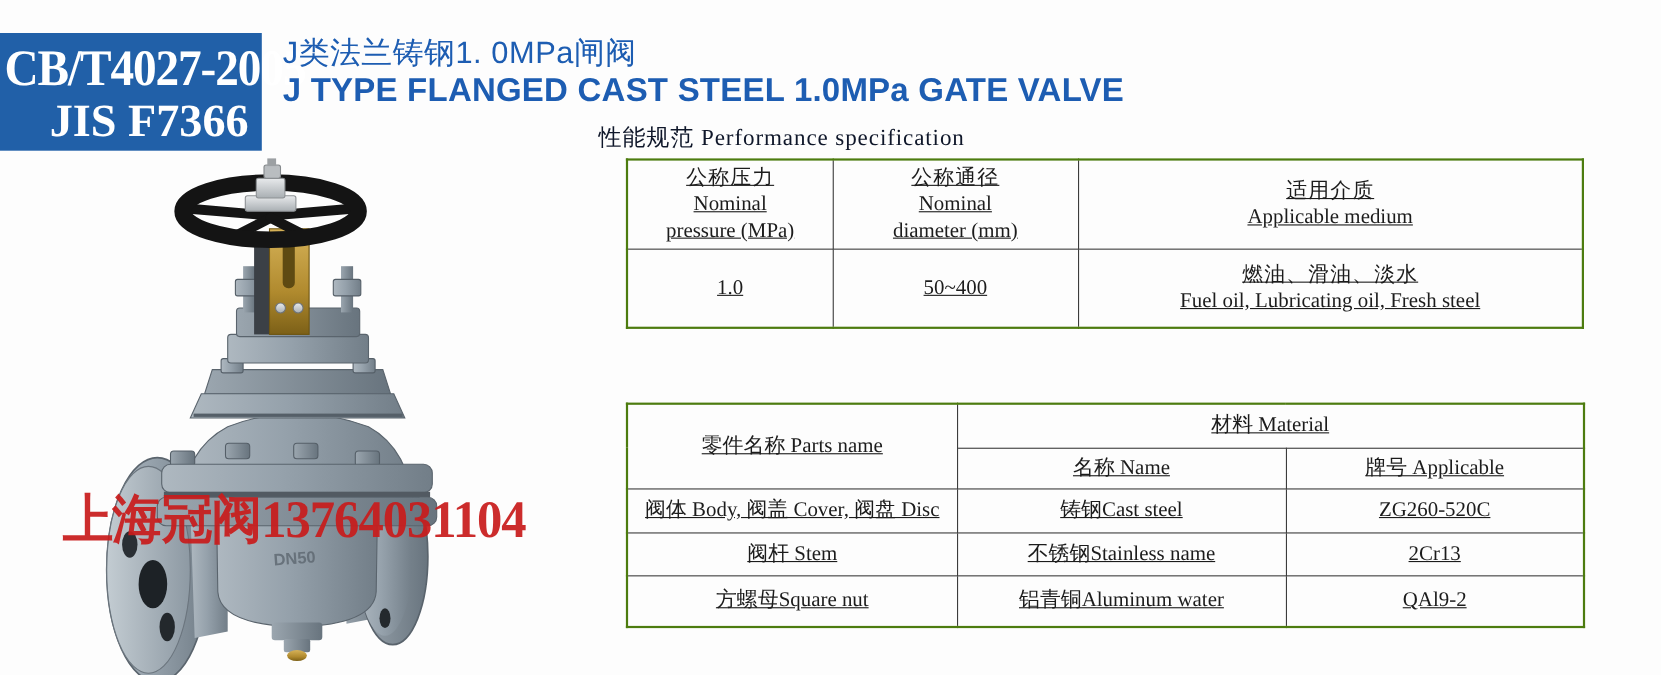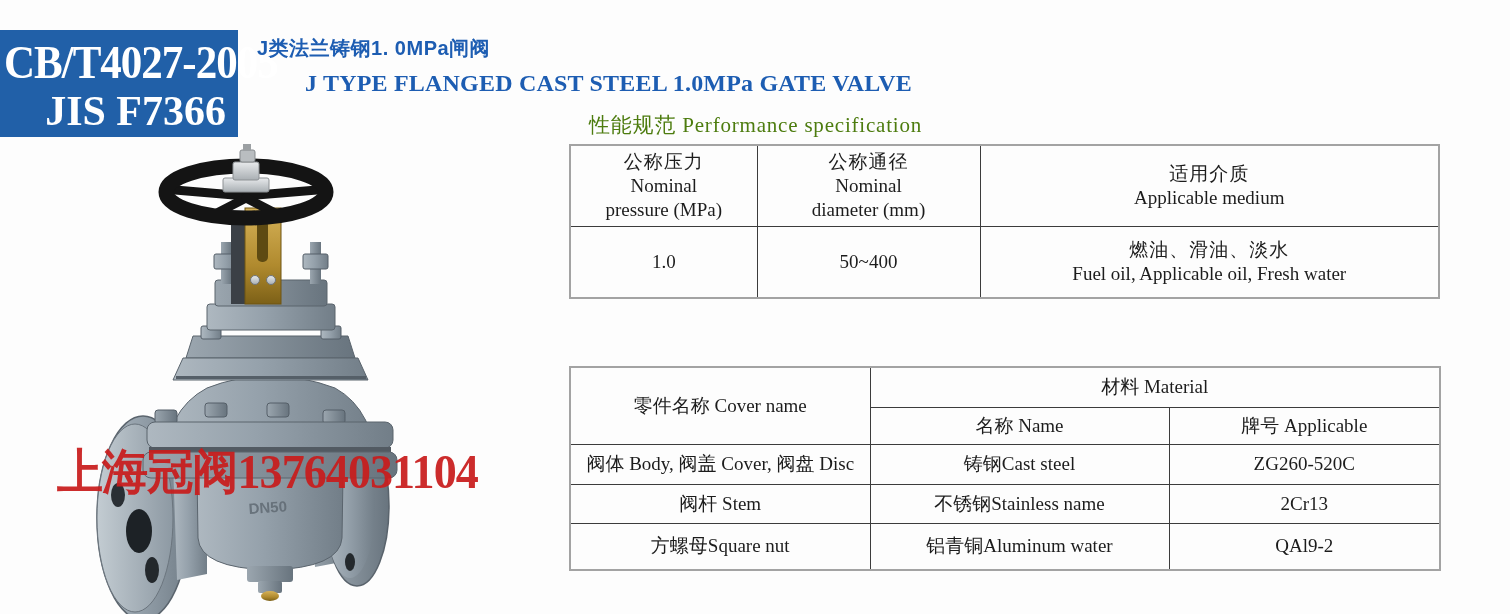--- a/index.html
+++ b/index.html
@@ -21,46 +21,46 @@
     white-space:nowrap;
   }
   .std-line2 {
     font-family:"Liberation Serif",serif; font-weight:bold; font-size:42px;
     letter-spacing:0px; margin-top:2px; white-space:nowrap;
   }
 
   
   .title-wrap { position:absolute; left:257px; top:31px; color:#1d5db2; }
   .title-zh {
-    font-family:"Liberation Sans","DejaVu Sans",sans-serif; font-weight:bold;
-    font-size:20px; line-height:34px; letter-spacing:0.5px;
+    font-family:"Liberation Sans","DejaVu Sans",sans-serif; font-weight:normal;
+    font-size:28px; line-height:34px; letter-spacing:0.5px;
   }
   .title-en {
-    font-family:Liberation Serif, serif; font-weight:bold;
-    font-size:24px; line-height:36px; letter-spacing:0.2px;margin-left:48px;
+    font-family:Liberation Sans, sans-serif; font-weight:bold;
+    font-size:30px; line-height:36px; letter-spacing:0.2px;
   }
 
   
   .section-title {
-    position:absolute; left:589px; font-size:21px; letter-spacing:0.8px;
-    color:#4d7c0f; white-space:nowrap;
+    position:absolute; left:544px; font-size:21px; letter-spacing:0.8px;
+    color:#0f172a; white-space:nowrap;
   }
   #perf-title { top:111px; }
   #mat-title  { top:336px; }
 
   
   table.spec {
     position:absolute; border-collapse:collapse; table-layout:fixed;
     background:transparent;
   }
   table.spec td {
     border:1px solid #3c3c3c; text-align:center; vertical-align:middle;
     font-size:19px; line-height:24px; padding:2px 4px; color:#1c1c1c;
   }
-  table.spec { border:2px solid #a3a3a3; }
+  table.spec { border:2px solid #4d7c0f;text-decoration:underline; }
   #perf-table { left:569px; top:144px; width:869px; height:155px; }
   #mat-table  { left:569px; top:366px; width:870px; height:194px; }
   .cell-zh { letter-spacing:1px; }
 
   
   #valve { position:absolute; left:55px; top:140px; width:430px; height:474px; }
 
   
   .watermark {
     position:absolute; left:57px; top:440px; z-index:5;
@@ -207,36 +207,36 @@
       <td>
         <div class="cell-zh">适用介质</div>
         <div>Applicable medium</div>
       </td>
     </tr>
     <tr style="height:68px">
       <td>1.0</td>
       <td>50~400</td>
       <td>
         <div class="cell-zh">燃油、滑油、淡水</div>
-        <div>Fuel oil, Applicable oil, Fresh water</div>
+        <div>Fuel oil, Lubricating oil, Fresh steel</div>
       </td>
     </tr>
   </tbody>
     </table>
 
 
   <table class="spec" id="mat-table">
     <colgroup>
         <col style="width:300px">
         <col style="width:299px">
         <col style="width:271px">
       </colgroup>
     <tbody>
         <tr style="height:40px">
-      <td rowspan="2">零件名称 Cover name</td>
+      <td rowspan="2">零件名称 Parts name</td>
       <td colspan="2">材料 Material</td>
     </tr>
     <tr style="height:37px">
       <td>名称 Name</td>
       <td>牌号 Applicable</td>
     </tr>
     <tr style="height:40px">
       <td>阀体 Body, 阀盖 Cover, 阀盘 Disc</td>
       <td>铸钢Cast steel</td>
       <td>ZG260-520C</td>

